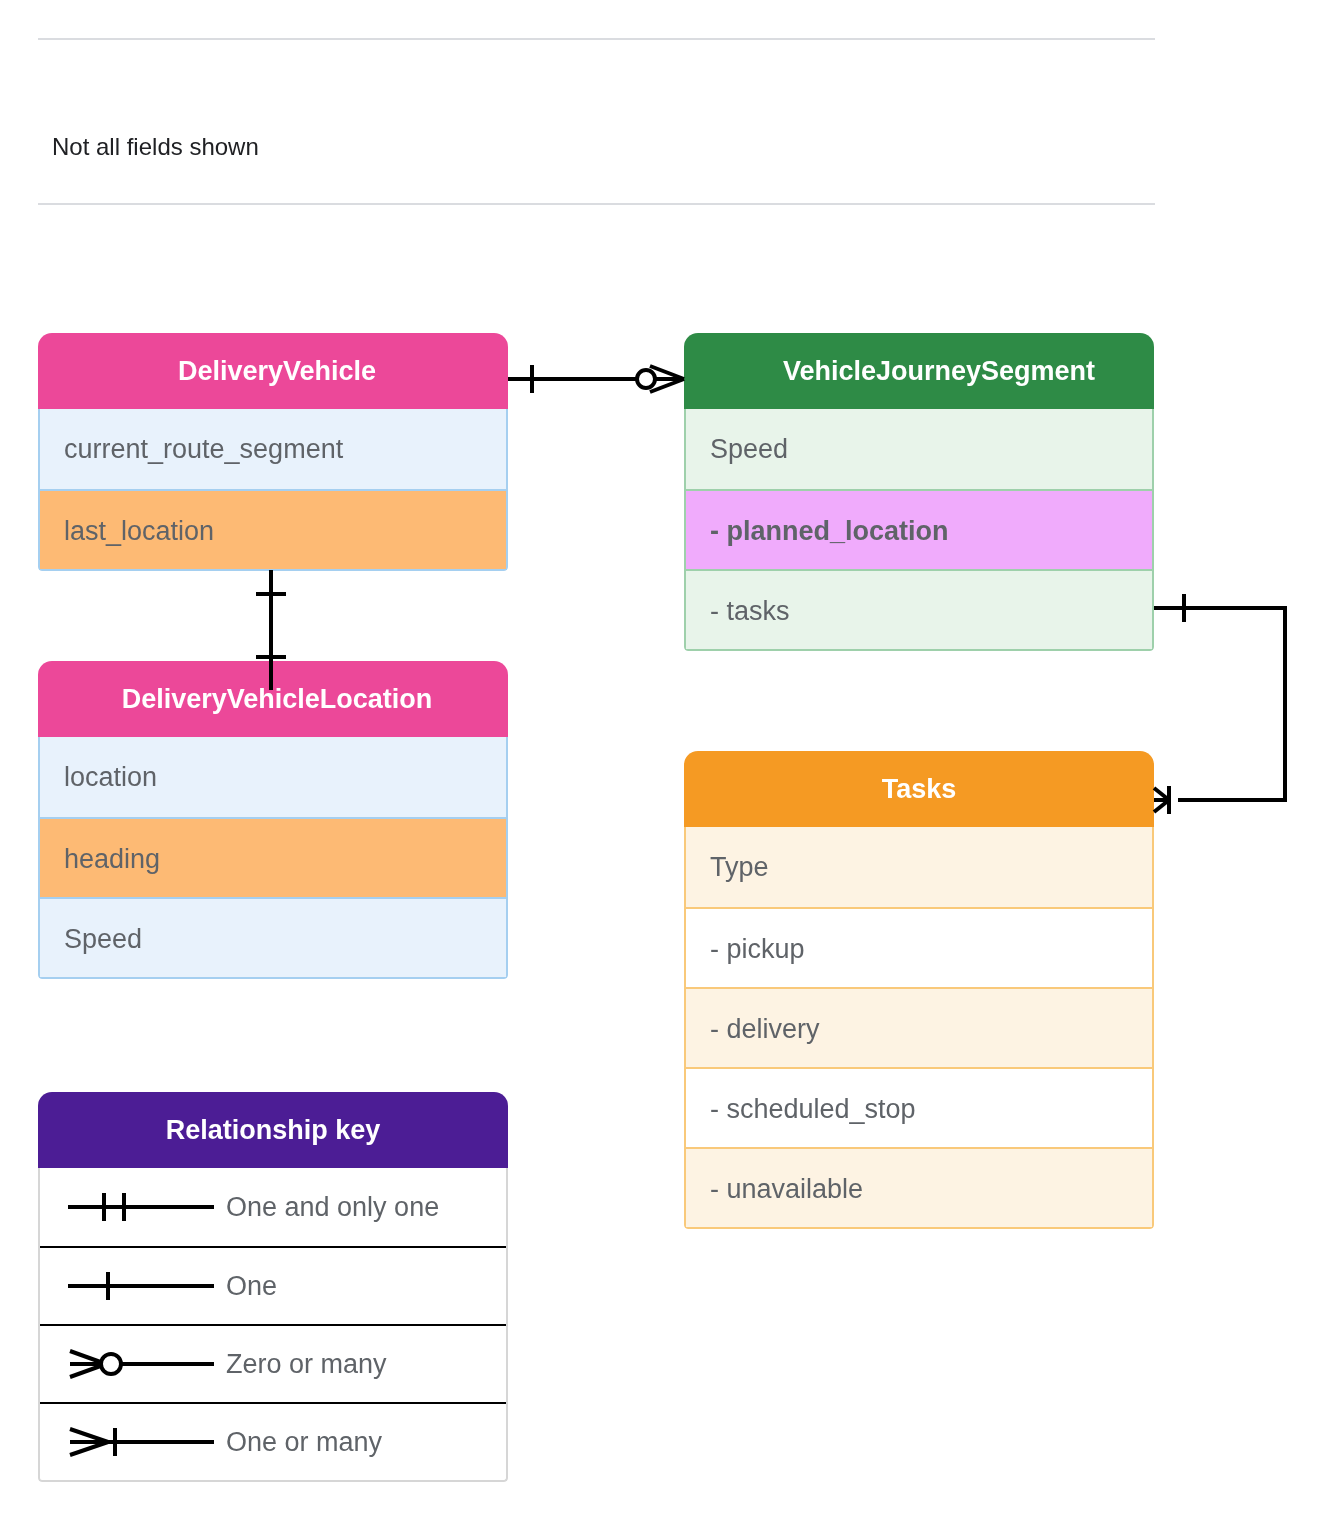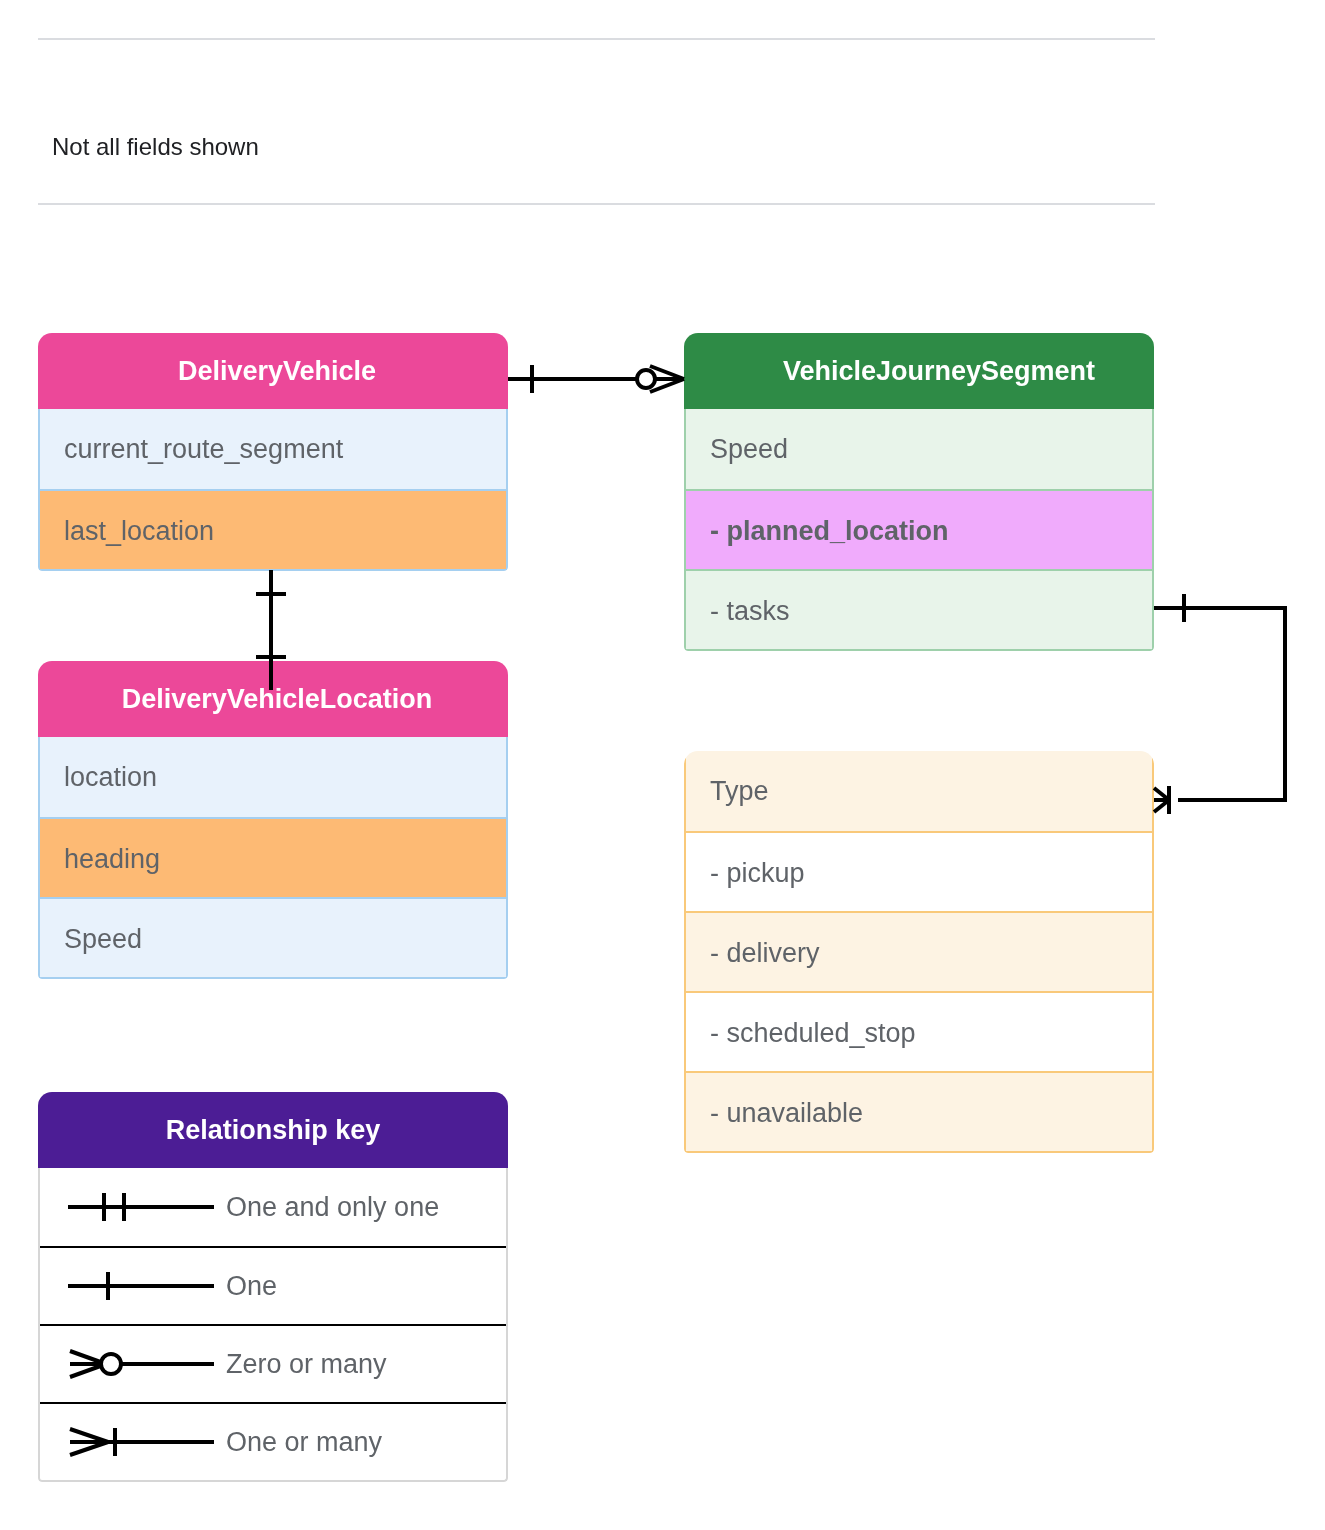--- a/index.html
+++ b/index.html
@@ -178,20 +178,21 @@
   <div class="entity theme-blue" style="left:38px; top:661px; width:470px;">
     <div class="entity-header">DeliveryVehicleLocation</div>
     <div class="entity-rows">
       <div class="entity-row alt">location</div>
       <div class="entity-row plain">heading</div>
       <div class="entity-row alt">Speed</div>
     </div>
   </div>
 
   <div class="entity theme-orange" style="left:684px; top:751px; width:470px;">
+    <div class="entity-header">Tasks</div>
     <div class="entity-rows">
       <div class="entity-row alt">Type</div>
       <div class="entity-row plain">-  pickup</div>
       <div class="entity-row alt">-  delivery</div>
       <div class="entity-row plain">-  scheduled_stop</div>
       <div class="entity-row alt">-  unavailable</div>
     </div>
   </div>
 
   <div class="entity theme-gray" style="left:38px; top:1092px; width:470px;">

